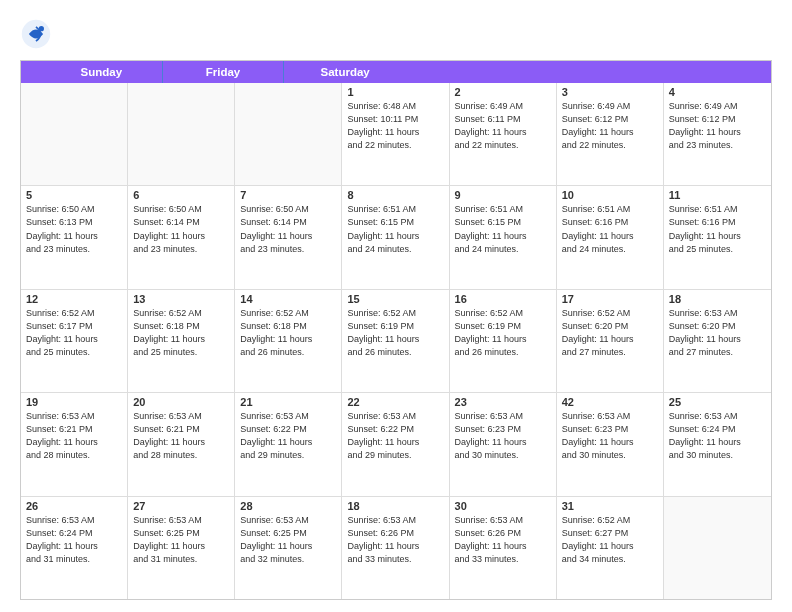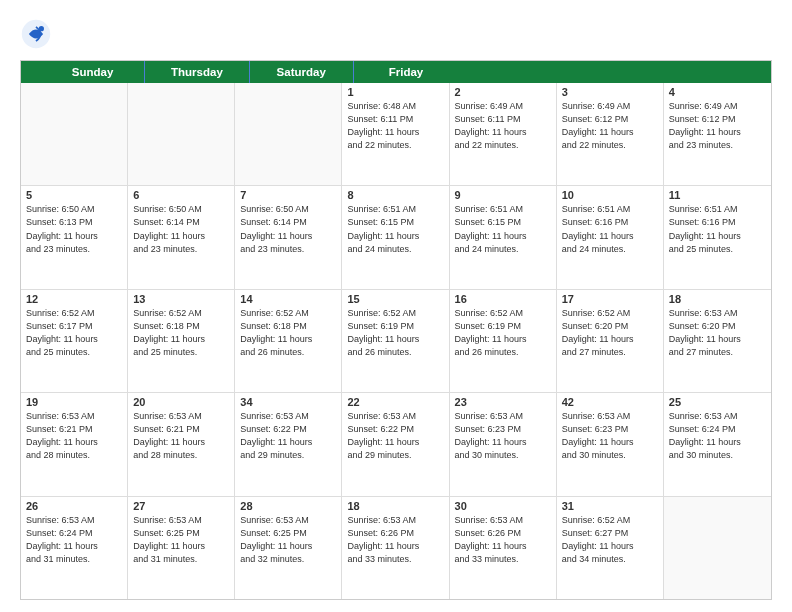--- a/index.html
+++ b/index.html
@@ -60,22 +60,22 @@
       color: #444;
     }
     .calendar {
       flex: 1;
       display: flex;
       flex-direction: column;
       border: 1px solid #ccc;
     }
     .cal-header {
       display: grid;
-      grid-template-columns: repeat(7, 1fr);
-      background: #15803d;
+      grid-template-columns: repeat(6, 1fr);
+      background: #8b5cf6;
       padding-left: 20px;
     }
     .cal-header-cell {
       color: #fff;
       font-size: 11.5px;
       font-weight: bold;
       text-align: center;
       padding: 5px 2px;
       border-right: 1px solid #4a7dd4;
     }
@@ -134,33 +134,32 @@
     </div>
     <div class="title-block">
       <div class="month-title"></div>
       <div class="location"></div>
     </div>
   </div>
 
   <div class="calendar">
     <div class="cal-header">
     <div class="cal-header-cell">Sunday</div>
-        <div class="cal-header-cell">Thursday</div>
+        <div class="cal-header-cell">Friday</div>
         <div class="cal-header-cell">Saturday</div>
-        <div class="cal-header-cell">Friday</div>
       </div>
     <div class="cal-body">
     <div class="cal-row">
           <div class="cal-cell empty"></div>
           <div class="cal-cell empty"></div>
           <div class="cal-cell empty"></div>
           <div class="cal-cell">
             <span class="day-num">1</span>
             <div class="cell-info" style="white-space: pre-line;">Sunrise: 6:48 AM
-Sunset: 6:11 PM
+Sunset: 10:11 PM
 Daylight: 11 hours
 and 22 minutes.</div>
           </div>
           <div class="cal-cell">
             <span class="day-num">2</span>
             <div class="cell-info" style="white-space: pre-line;">Sunrise: 6:49 AM
 Sunset: 6:11 PM
 Daylight: 11 hours
 and 22 minutes.</div>
           </div>
@@ -290,21 +289,21 @@
 and 28 minutes.</div>
           </div>
           <div class="cal-cell">
             <span class="day-num">20</span>
             <div class="cell-info" style="white-space: pre-line;">Sunrise: 6:53 AM
 Sunset: 6:21 PM
 Daylight: 11 hours
 and 28 minutes.</div>
           </div>
           <div class="cal-cell">
-            <span class="day-num">34</span>
+            <span class="day-num">21</span>
             <div class="cell-info" style="white-space: pre-line;">Sunrise: 6:53 AM
 Sunset: 6:22 PM
 Daylight: 11 hours
 and 29 minutes.</div>
           </div>
           <div class="cal-cell">
             <span class="day-num">22</span>
             <div class="cell-info" style="white-space: pre-line;">Sunrise: 6:53 AM
 Sunset: 6:22 PM
 Daylight: 11 hours

